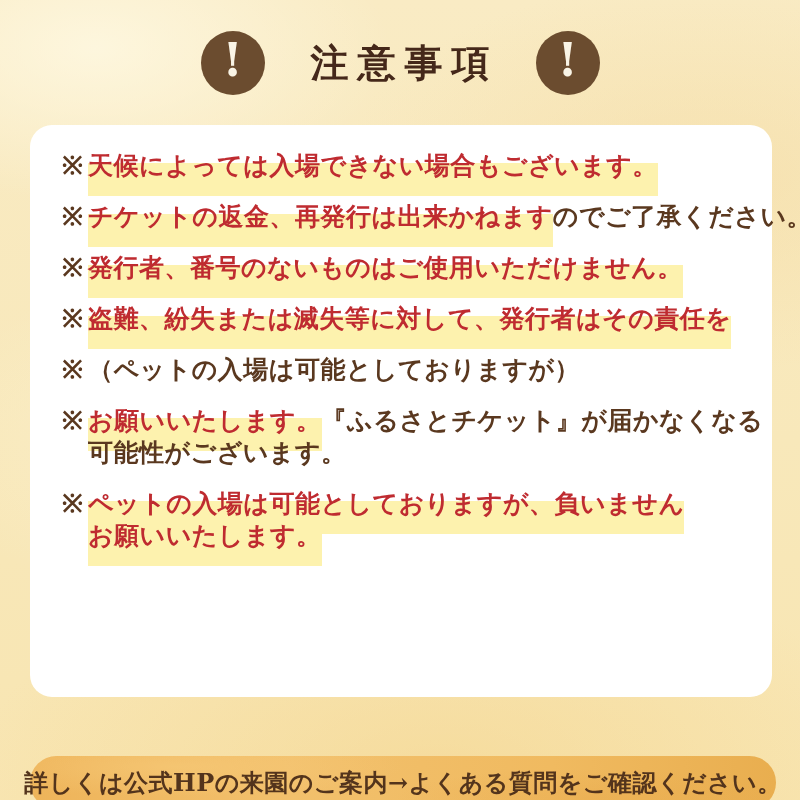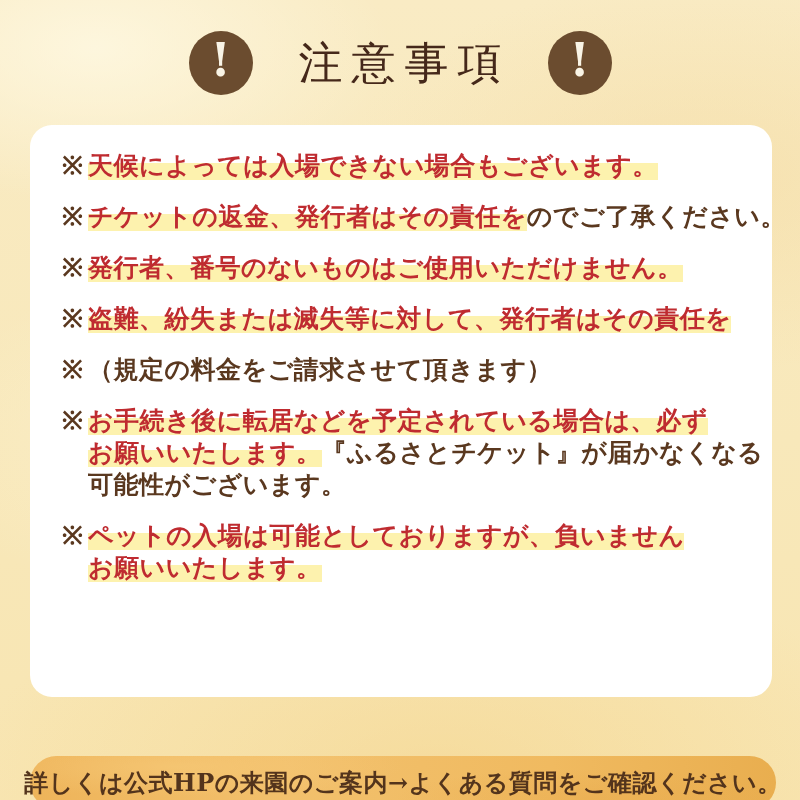--- a/index.html
+++ b/index.html
@@ -17,38 +17,38 @@
     position:absolute;top:0;left:0;width:800px;height:126px;
     display:flex;align-items:center;justify-content:center;gap:46px;
   }
   .excl-circle{
     width:64px;height:64px;border-radius:50%;background:#6b4c2f;
     display:flex;align-items:center;justify-content:center;
     color:#f9f4e6;font-size:46px;font-weight:bold;line-height:1;
     box-sizing:border-box;padding-bottom:6px;
   }
   .page-title{
-    font-size:44px;font-weight:normal;color:#45281a;
+    font-size:38px;font-weight:bold;color:#45281a;
     letter-spacing:9px;margin-right:-9px;white-space:nowrap;
   }
   .panel{
     position:absolute;left:30px;top:125px;width:742px;height:572px;
     background:#ffffff;border-radius:22px;box-sizing:border-box;
     padding:25px 26px 0 32px;
   }
   .notice-item{
     position:relative;padding-left:26px;margin-bottom:19px;
     font-size:25px;line-height:32px;font-weight:bold;
     color:#5a381f;letter-spacing:0.5px;white-space:nowrap;
   }
   .ref-mark{position:absolute;left:0;top:0;color:#5a381f;}
   .seg-rh{
     color:#bf2b30;
     background:linear-gradient(180deg, rgba(0,0,0,0) 12px, #fdf2ae 12px);
-    padding-bottom:0;
+    padding-bottom:16px;
   }
   .seg-b{color:#5a381f;}
   .footer-bar{
     position:absolute;left:30px;top:722px;width:746px;height:53px;
     border-radius:27px;box-sizing:border-box;
     background:
       radial-gradient(ellipse 300px 40px at 20% 20%, rgba(248,205,125,.55), rgba(248,205,125,0) 75%),
       radial-gradient(ellipse 260px 40px at 75% 80%, rgba(230,165,70,.35), rgba(230,165,70,0) 75%),
       linear-gradient(90deg,#eeb45a 0%,#f2c06c 35%,#f0ba60 70%,#e9ae4f 100%);
     display:flex;align-items:center;justify-content:center;margin-top:34px;
@@ -71,37 +71,36 @@
   </div>
 </div>
 
 <div class="panel" id="notice-panel">
     <div class="notice-item">
       <span class="ref-mark">※</span>
       <div><span class="seg-rh">天候によっては入場できない場合もございます。</span></div>
     </div>
     <div class="notice-item">
       <span class="ref-mark">※</span>
-      <div><span class="seg-rh">チケットの返金、発行者はその責任を</span><span class="seg-b">のでご了承ください。</span></div>
+      <div><span class="seg-rh">チケットの返金、再発行は出来かねます</span><span class="seg-b">のでご了承ください。</span></div>
     </div>
     <div class="notice-item">
       <span class="ref-mark">※</span>
       <div><span class="seg-rh">発行者、番号のないものはご使用いただけません。</span></div>
     </div>
     <div class="notice-item">
       <span class="ref-mark">※</span>
       <div><span class="seg-rh">盗難、紛失または滅失等に対して、発行者はその責任を</span></div>
     </div>
     <div class="notice-item">
       <span class="ref-mark">※</span>
-      <div><span class="seg-b">（規定の料金をご請求させて頂きます）</span></div>
+      <div><span class="seg-b">（ペットの入場は可能としておりますが）</span></div>
     </div>
     <div class="notice-item">
       <span class="ref-mark">※</span>
-      <div><span class="seg-rh">お手続き後に転居などを予定されている場合は、必ず</span></div>
       <div><span class="seg-rh">お願いいたします。</span><span class="seg-b">『ふるさとチケット』が届かなくなる</span></div>
       <div><span class="seg-b">可能性がございます。</span></div>
     </div>
     <div class="notice-item">
       <span class="ref-mark">※</span>
       <div><span class="seg-rh">ペットの入場は可能としておりますが、負いません</span></div>
       <div><span class="seg-rh">お願いいたします。</span></div>
     </div>
   </div>
 

